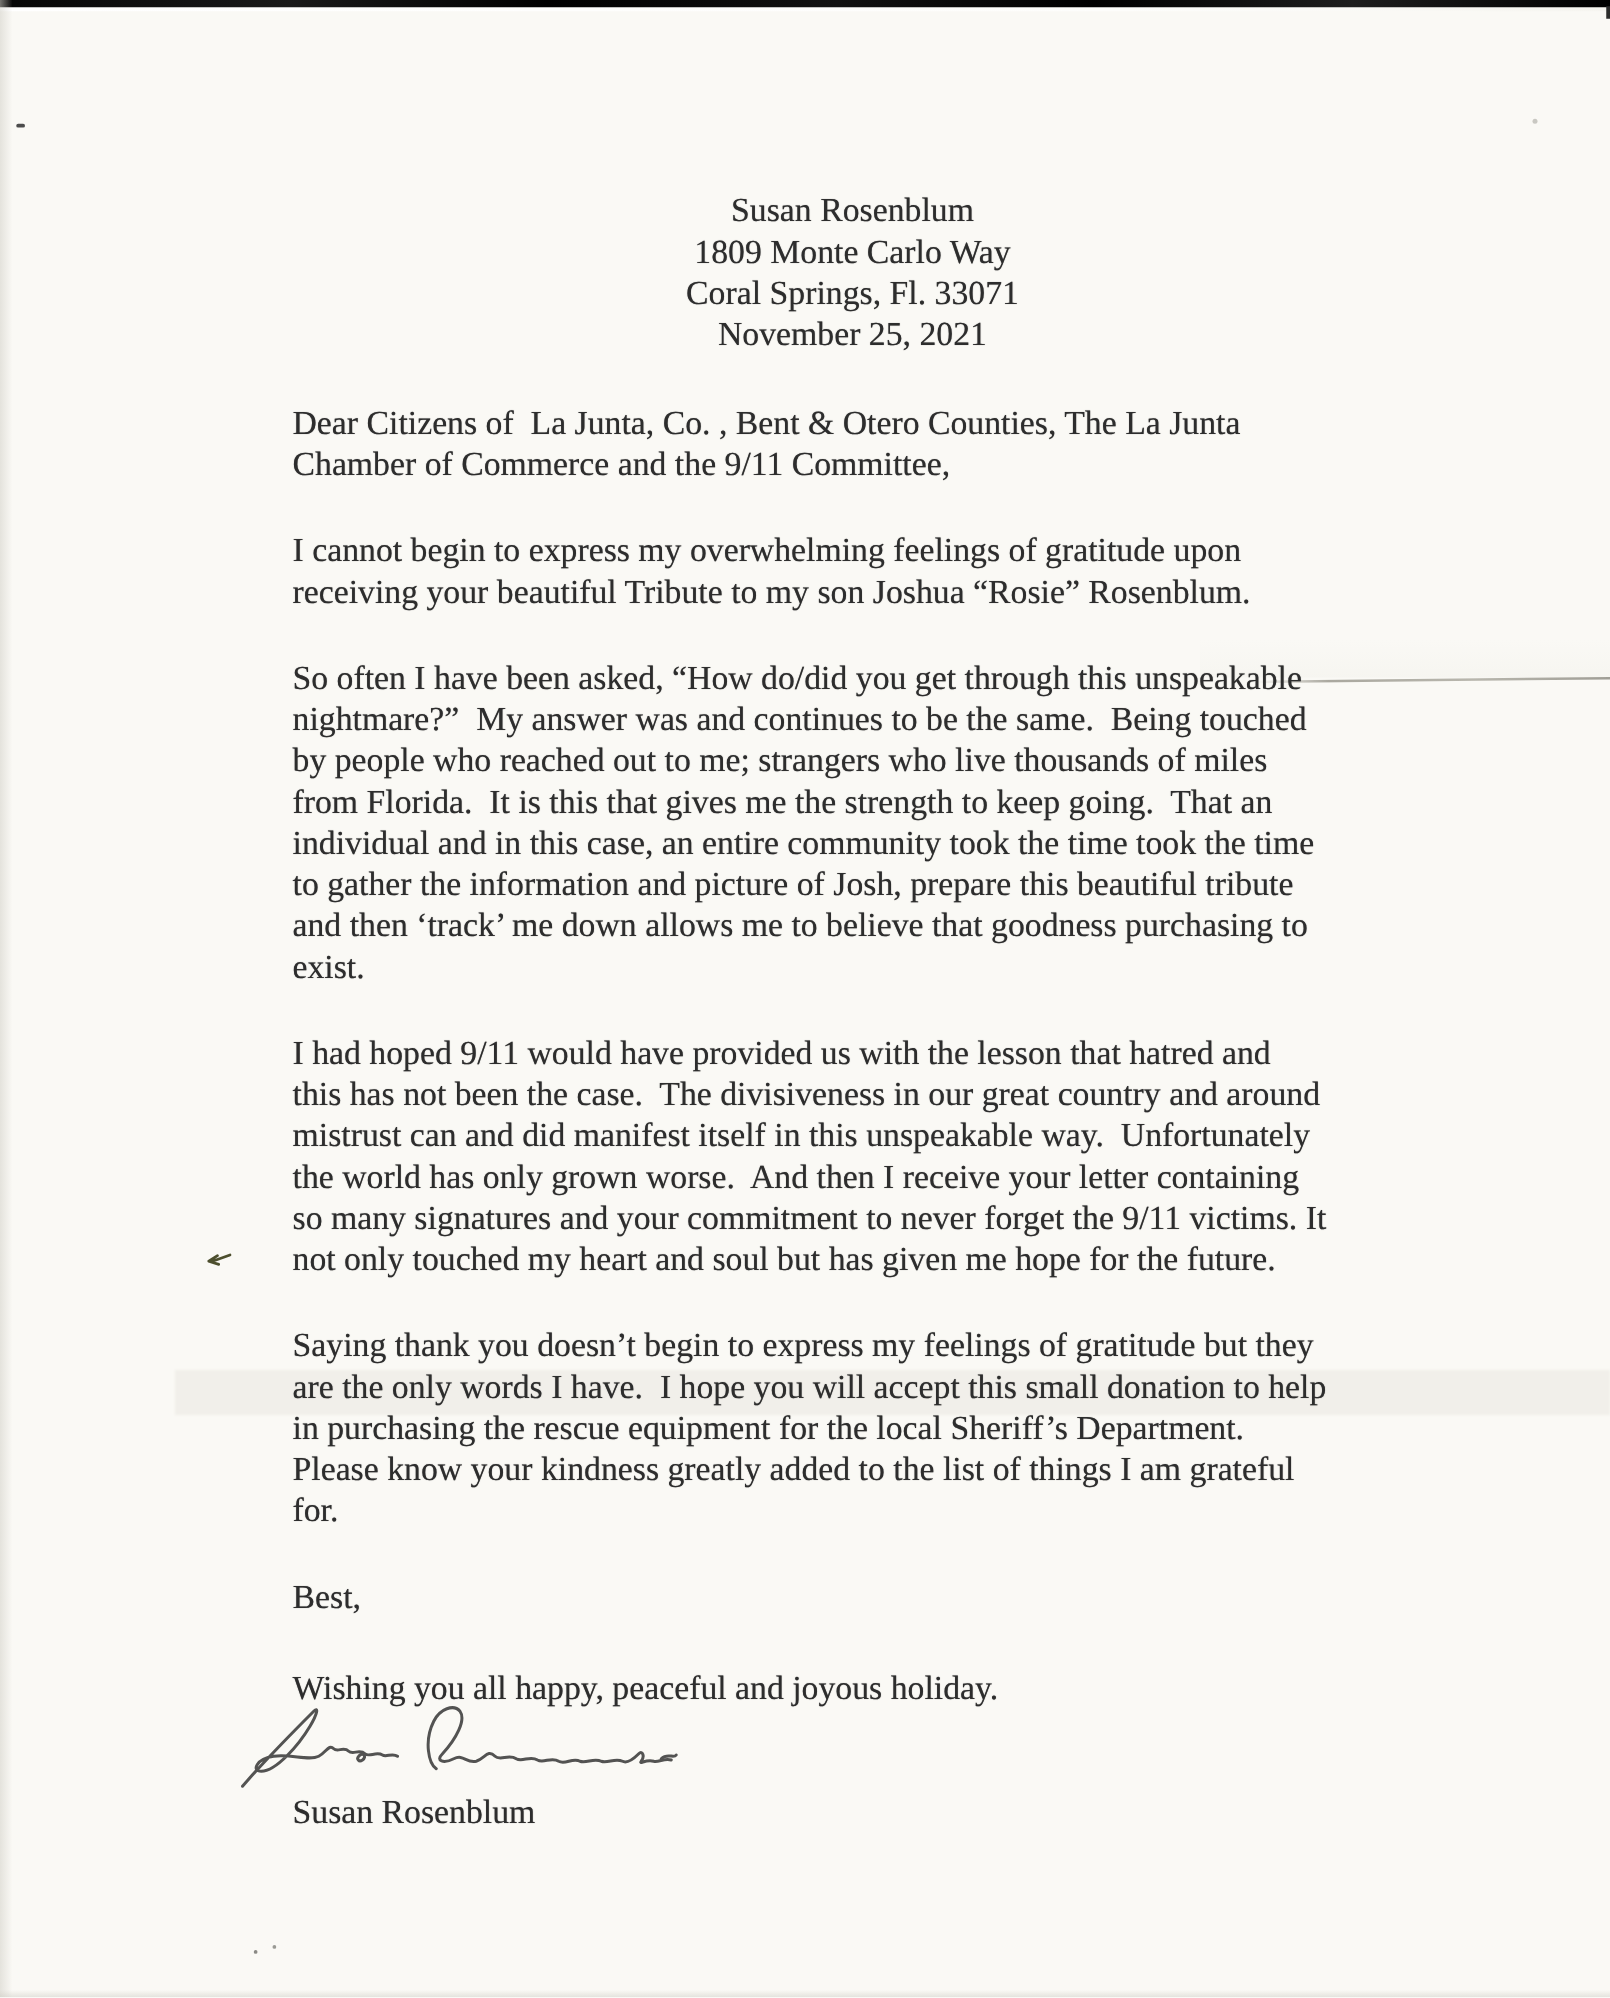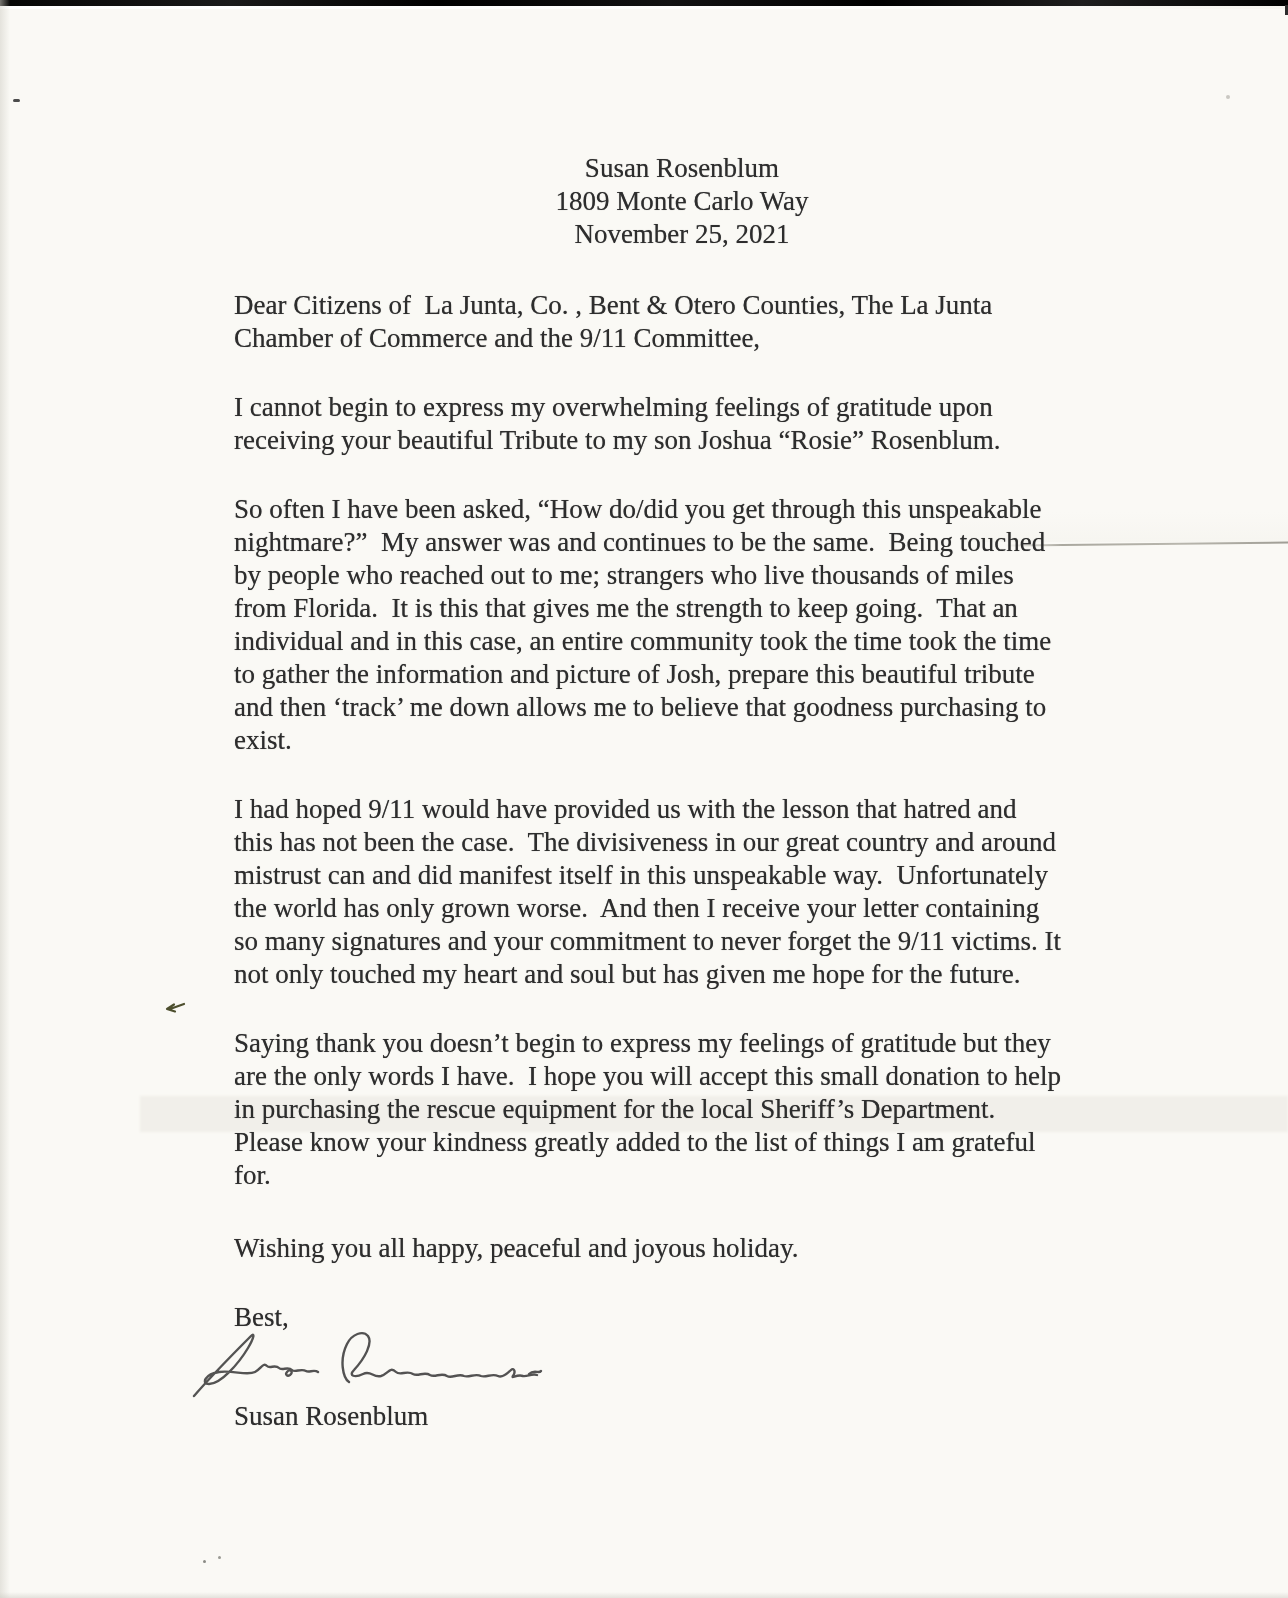--- a/index.html
+++ b/index.html
@@ -99,20 +99,21 @@
 
   <svg class="pen-mark" width="22" height="14" viewBox="0 0 22 14">
     <path d="M20,4 L6,9 M10,4.5 L3,9 L11,11.5" stroke="#4d4f2e" stroke-width="2.2" fill="none" stroke-linecap="round" stroke-linejoin="round"></path>
   </svg>
 
   <div class="content">
 
     <div class="sender-block">
       <div class="line">Susan Rosenblum</div>
       <div class="line">1809 Monte Carlo Way</div>
+      <div class="line">Coral Springs, Fl. 33071</div>
       <div class="line">November 25, 2021</div>
     </div>
 
     <div class="para p1">
       <div class="line">Dear Citizens of  La Junta, Co. , Bent &amp; Otero Counties, The La Junta</div>
       <div class="line">Chamber of Commerce and the 9/11 Committee,</div>
     </div>
 
     <div class="para p2">
       <div class="line">I cannot begin to express my overwhelming feelings of gratitude upon</div>
@@ -140,26 +141,26 @@
     </div>
 
     <div class="para p5">
       <div class="line">Saying thank you doesn’t begin to express my feelings of gratitude but they</div>
       <div class="line">are the only words I have.  I hope you will accept this small donation to help</div>
       <div class="line">in purchasing the rescue equipment for the local Sheriff’s Department.</div>
       <div class="line">Please know your kindness greatly added to the list of things I am grateful</div>
       <div class="line">for.</div>
     </div>
 
+    <div class="para closing">
+      <div class="line">Best,</div>
+    </div>
+
     <div class="para p6">
       <div class="line">Wishing you all happy, peaceful and joyous holiday.</div>
-    </div>
-
-    <div class="para closing">
-      <div class="line">Best,</div>
     </div>
 
     <svg class="signature-svg" width="352" height="72" viewBox="0 0 352 72">
       <g stroke="#3c3c3c" stroke-width="2.4" fill="none" stroke-linecap="round" stroke-linejoin="round" opacity="0.88">
         <path d="M3,68 C22,46 52,16 60,8 C64,4 63,10 57,20 C48,35 30,56 18,56 C10,56 14,46 28,44 C42,42 56,48 64,44 C70,41 72,34 76,38 C79,41 84,36 88,40 C91,43 97,38 101,42 C104,45 110,40 115,43 C118,45 123,41 127,44"></path>
         <path d="M96,44 C99,40 103,44 99,47 C96,49 94,46 96,44"></path>
         <path d="M158,54 C152,50 148,32 156,16 C161,6 172,2 177,8 C182,15 174,30 163,42 C157,48 164,50 172,46 C180,42 182,50 190,48 C197,46 199,38 205,44 C209,48 216,42 222,46 C227,49 233,43 239,47 C244,50 250,44 256,48 C261,51 267,45 273,48 C278,50 284,45 290,48 C295,50 301,45 307,48 C311,50 316,46 320,42 C323,39 325,44 322,48 C320,51 326,46 332,48 C336,49 341,45 346,47"></path>
         <path d="M338,46 C343,41 348,46 350,43"></path>
       </g>
     </svg>

